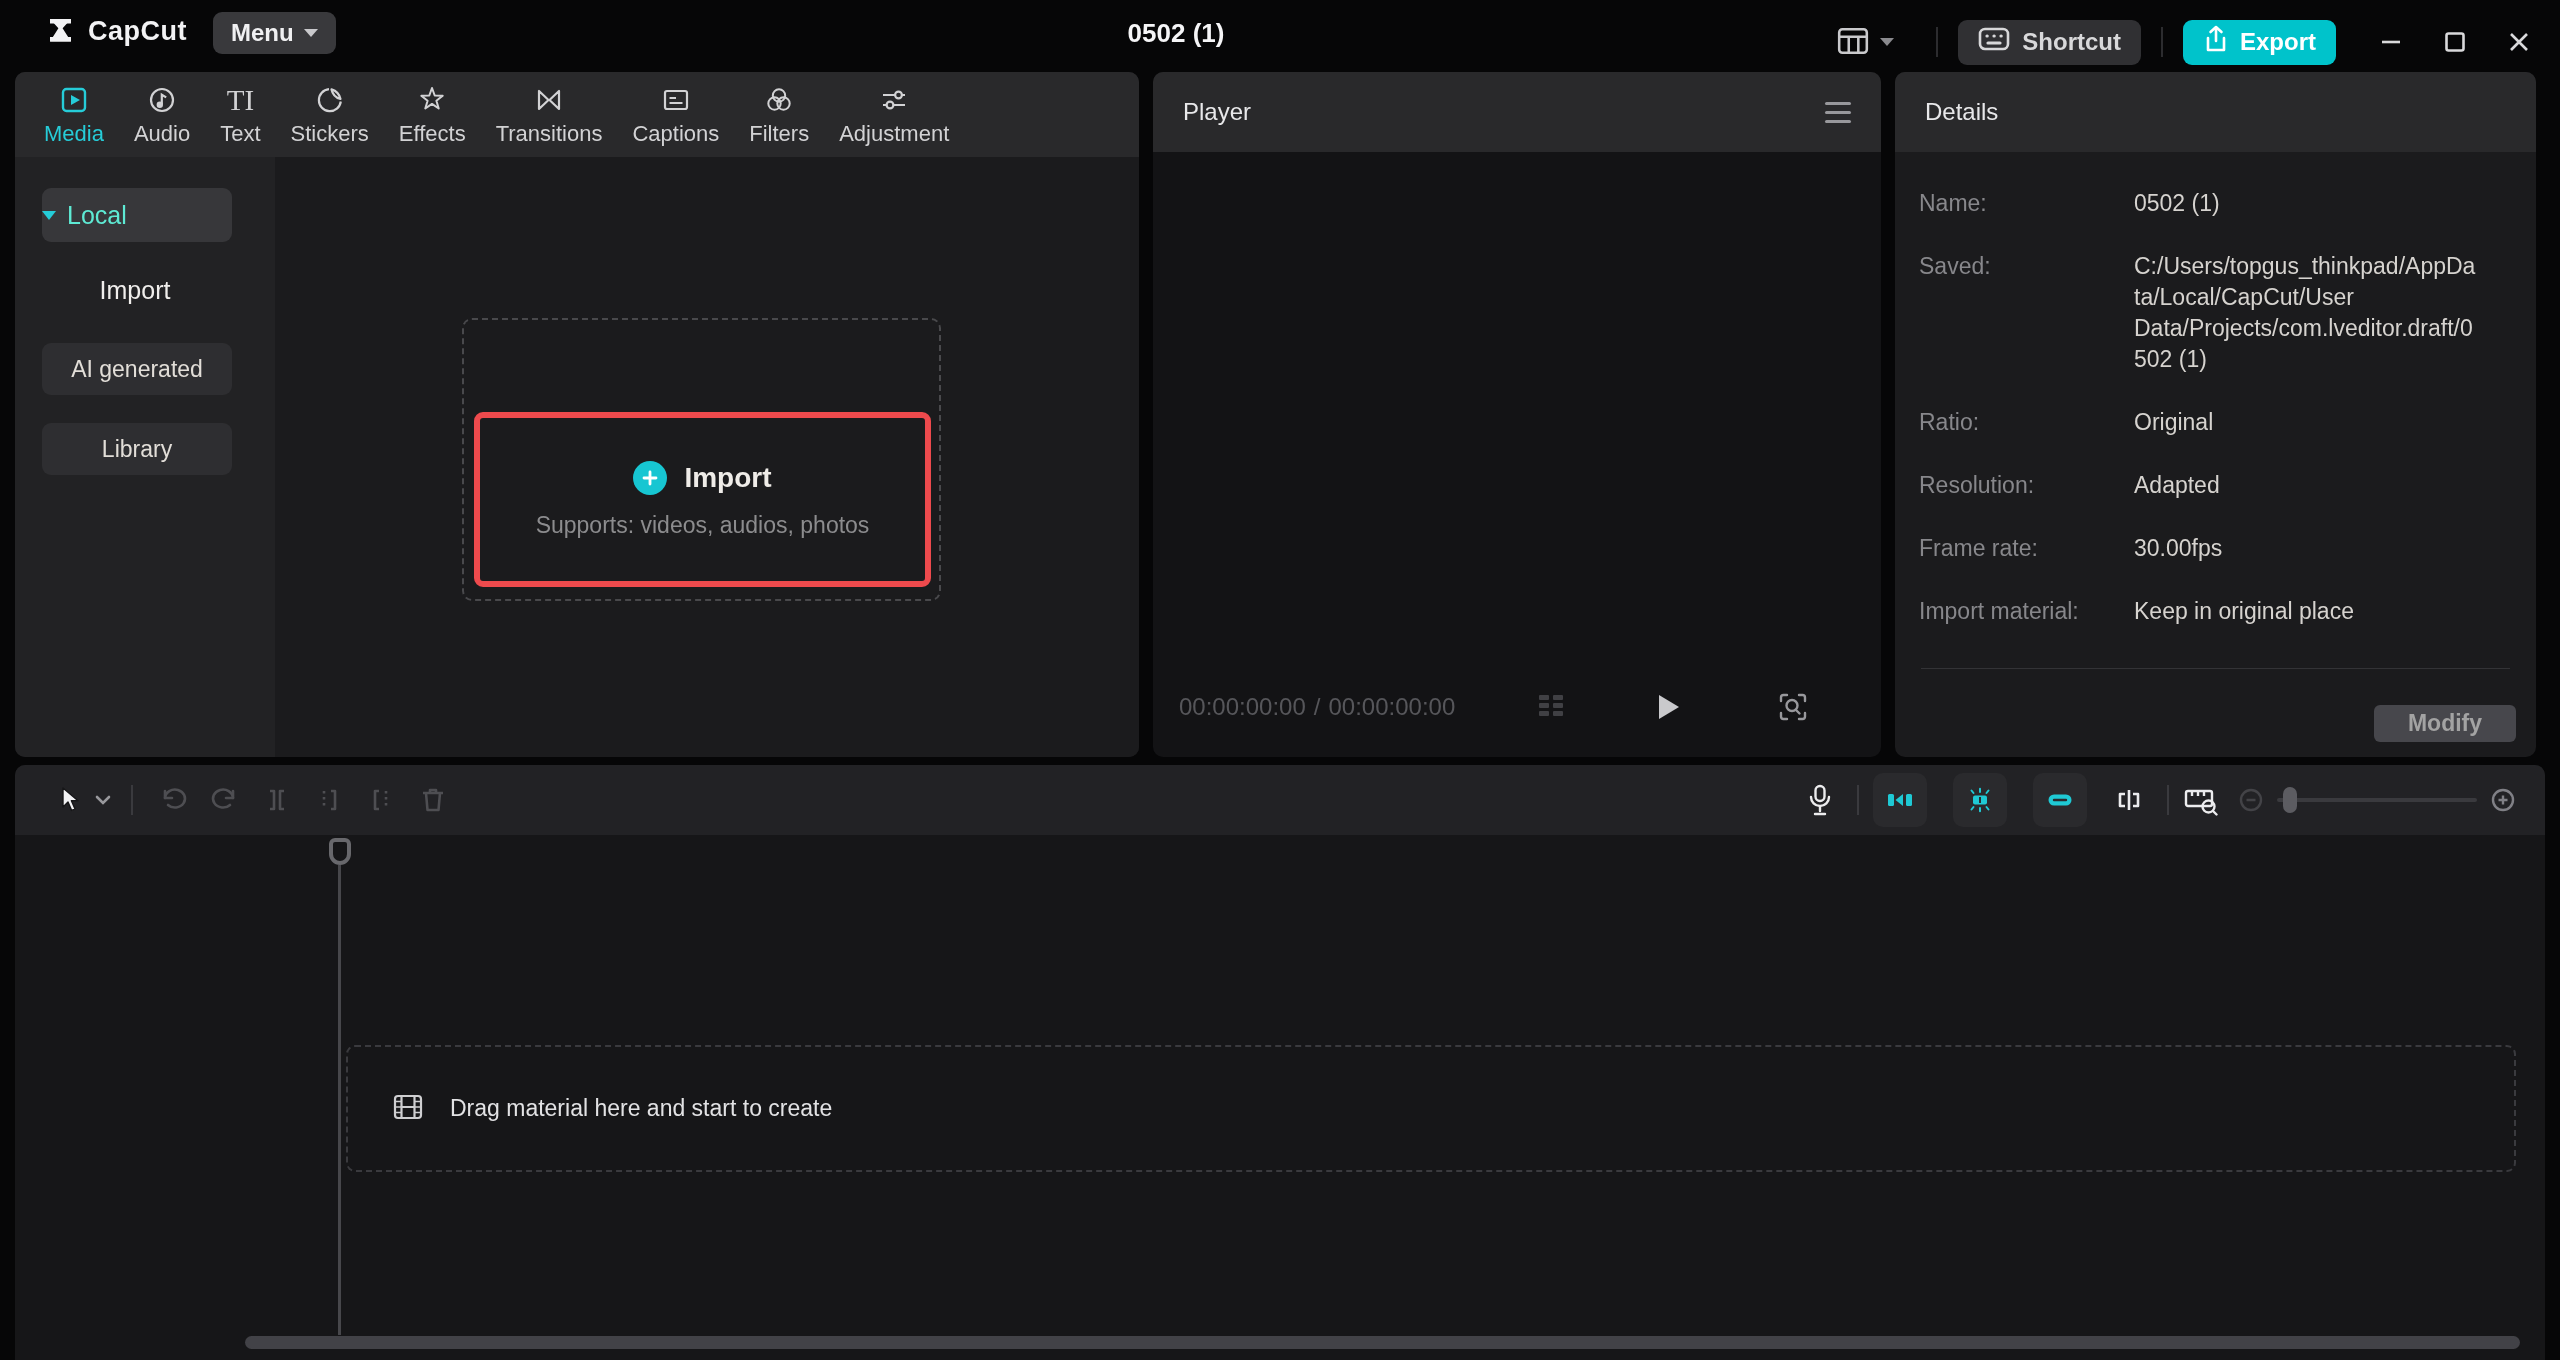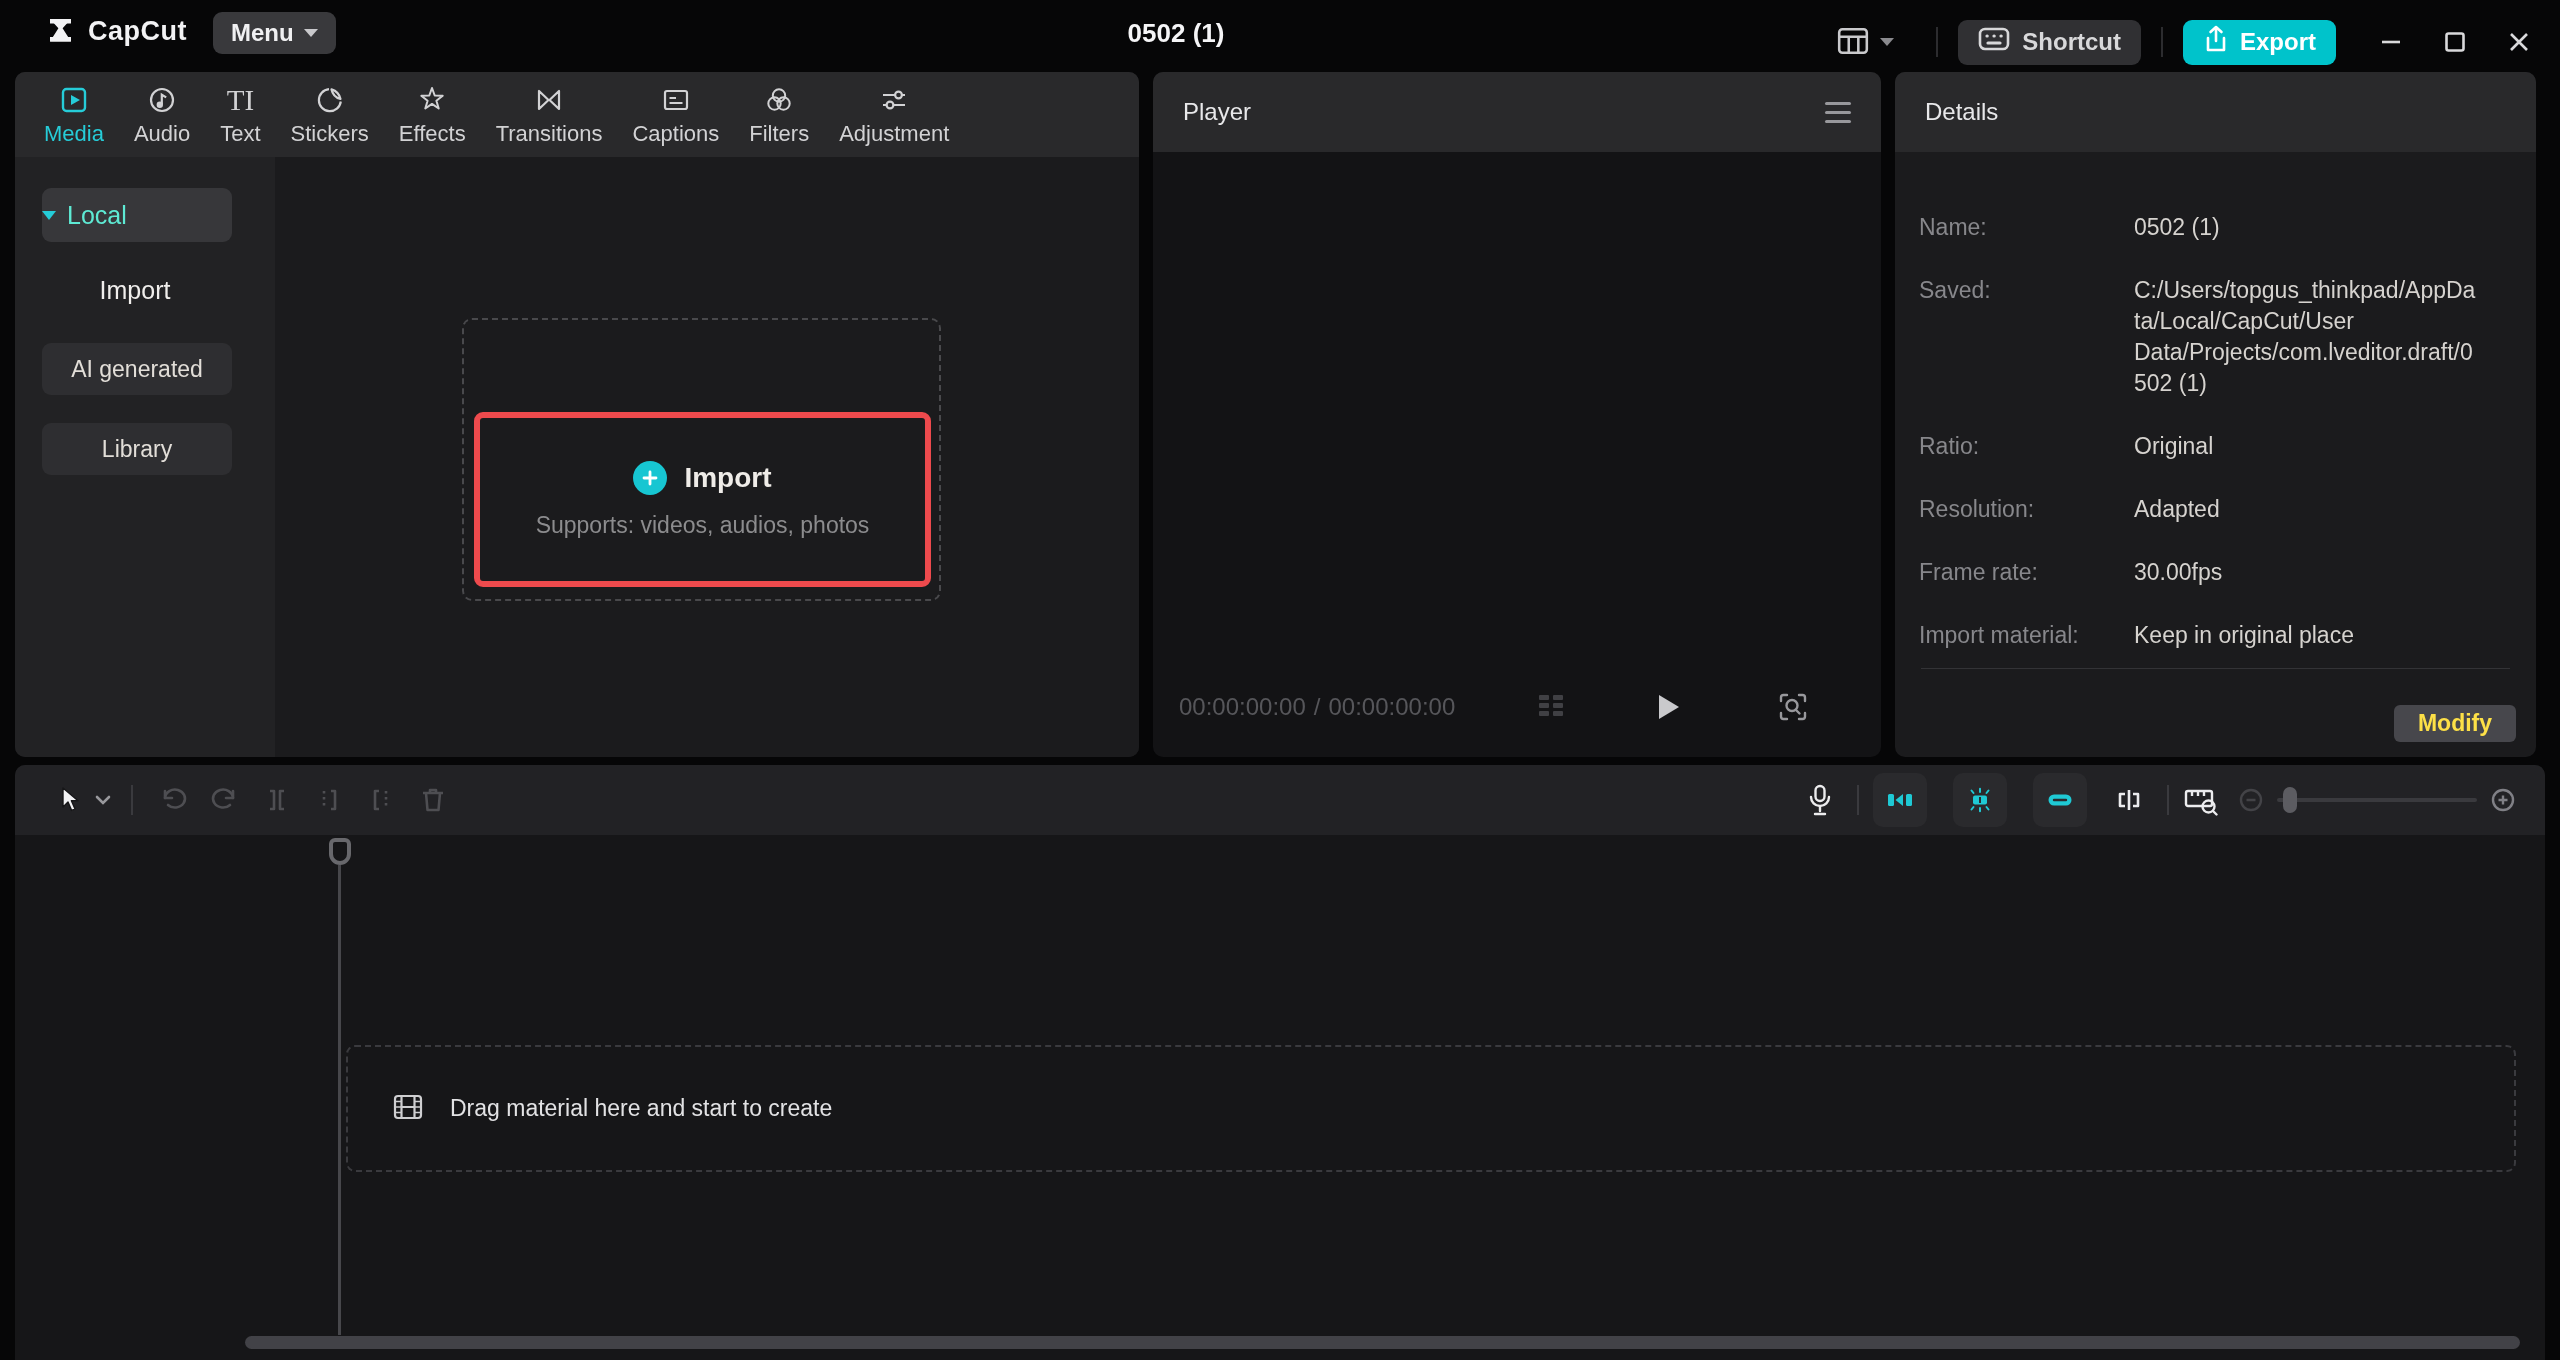--- a/index.html
+++ b/index.html
@@ -61,26 +61,26 @@
   .grid-icon { margin-left:32px; color:#404044; }
   .play-btn { margin-left:40px; color:#c9c9cc; display:grid; place-items:center; }
   .pc-spacer { flex:1; }
   .focus-btn { color:#98989c; display:grid; place-items:center; }
   .ratio-btn { margin-left:30px; border:2px solid #515156; border-radius:5px; color:#7c7c81; font-size:20px; padding:3px 9px; }
   .pc-sep { width:2px; height:22px; background:#38383c; margin:0 16px; }
   .expand-btn { color:#98989c; display:grid; place-items:center; }
 
   
   .details-panel { position:absolute; left:1895px; top:72px; width:641px; height:685px; background:#1b1b1d; border-radius:10px; overflow:hidden; }
-  .details-body { padding:48px 26px 0 24px;margin-top:12px; }
+  .details-body { padding:36px 26px 0 24px; }
   .d-row { display:flex; margin-bottom:32px; font-size:23px; line-height:31px; }
   .d-label { width:215px; flex:0 0 215px; color:#87878b; }
   .d-value { width:345px; color:#d6d3cf; overflow-wrap:anywhere; word-break:break-word; }
   .d-divider { position:absolute; left:26px; right:26px; top:596px; height:1px; background:#333336; }
-  .modify-btn { position:absolute; right:20px; bottom:15px; width:122px; height:37px; background:#47474c; border-radius:6px; color:#fde047; font-size:23px; font-weight:bold; }
+  .modify-btn { position:absolute; right:20px; bottom:15px; width:142px; height:37px; background:#47474c; border-radius:6px; color:#a3a3a3; font-size:23px; font-weight:bold; }
 
   
   .timeline-panel { position:absolute; left:15px; top:765px; width:2530px; height:595px; background:#161618; border-radius:10px 10px 0 0; overflow:hidden; }
   .tl-toolbar { height:70px; background:#222225; display:flex; align-items:center; padding:0 28px 0 34px; }
   .tool-btn { display:grid; place-items:center; width:52px; height:52px; color:#4e4e52; }
   .cursor-btn { width:40px; color:#f2f2f4; }
   .chev-btn { width:28px; color:#98989c; }
   .tl-sep { width:2px; height:30px; background:#3a3a3e; margin:0 14px; }
   .tl-spacer { flex:1; }
   .teal-btn { width:54px; height:54px; background:#2a2a2d; border-radius:10px; display:grid; place-items:center; color:#1fc9d4; margin-right:26px; }

